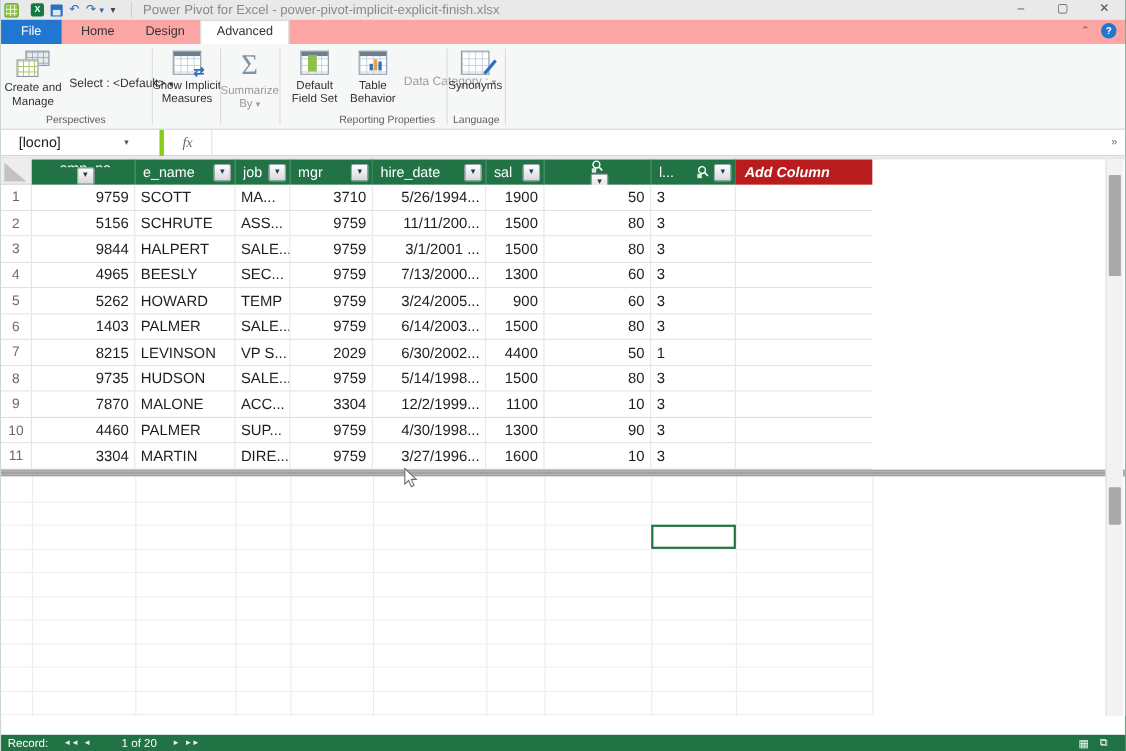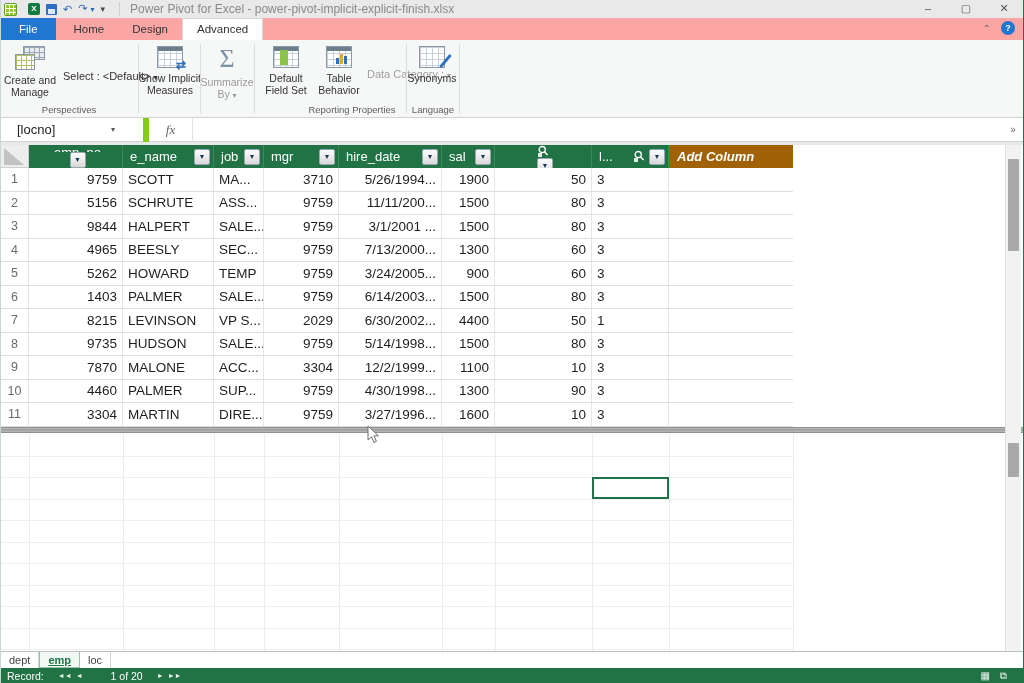--- a/index.html
+++ b/index.html
@@ -50,38 +50,38 @@
   .chartbars { position:absolute; right:4px; bottom:3px; display:flex; align-items:flex-end; gap:1px; }
   .chartbars i { display:block; width:3px; background:#e8a33d; }
   .chartbars i.b { background:#2d6fc0; }
   .pencil { position:absolute; right:-3px; bottom:-2px; width:3px; height:16px; background:#2d6fc0; transform:rotate(40deg); border-radius:1px; }
   .midctl { position:absolute; font-size:11px; color:#333; }
   .midctl.disabled { color:#a0a0a0; }
   .caret { font-size:8px; color:inherit; }
 
   
   .formulabar { position:absolute; top:118px; left:0; right:0; height:24px; background:#fff; border-bottom:1px solid #d4d4d4; display:flex; align-items:center; }
-  .namebox { width:148px; height:24px; display:flex; align-items:center; border-right:6px solid #84cc16; }
+  .namebox { width:148px; height:24px; display:flex; align-items:center; border-right:4px solid #84cc16; }
   .namebox .val { margin-left:16px; font-size:13px; color:#222; flex:1; }
   .namebox .nb-caret { font-size:8px; color:#555; margin-right:28px; }
   .fxzone { width:44px; text-align:center; font-size:13px; font-style:italic; font-family:"Liberation Serif", serif; color:#666; border-right:1px solid #e2e2e2; height:24px; line-height:24px; }
   .fml-input { flex:1; height:24px; }
   .fml-chev { width:20px; text-align:center; color:#666; font-size:10px; }
 
   
   .gridwrap { position:absolute; top:142px; left:0; right:0; height:509px; background:#fff; }
   .gridtopgap { position:absolute; top:0; left:0; right:0; height:3px; background:#e8e8e8; }
   .hrow { position:absolute; top:3px; left:0; height:23px; width:1024px; }
   .corner { position:absolute; left:0; top:0; width:28px; height:23px; background:#ededed; border-right:1px solid #cfcfcf; border-bottom:1px solid #cfcfcf; }
   .corner:after { content:""; position:absolute; left:3px; bottom:2px; width:0; height:0; border-bottom:17px solid #c2c2c2; border-right:20px solid transparent; }
   .hcell { position:absolute; top:0; height:23px; background:#217346; color:#fff; font-size:13px; display:flex; align-items:center; padding:0 3px 0 7px; border-right:1px solid #3a8a5c; }
   .hcell .lbl { flex:1; white-space:nowrap; overflow:hidden; }
   .ddbtn { width:16px; height:16px; background:linear-gradient(#fdfdfd,#d8d8d8); border:1px solid #9aa7b0; border-radius:2px; font-size:7px; color:#17375e; text-align:center; line-height:14px; flex:0 0 16px; }
   .lookup { width:13px; height:13px; margin-right:3px; flex:0 0 13px; }
-  .addcol { position:absolute; top:0; height:23px; background:#a16207; color:#fff; font-size:13px; font-style:italic; font-weight:bold; display:flex; align-items:center; padding-left:8px; }
+  .addcol { position:absolute; top:0; height:23px; background:#b91c1c; color:#fff; font-size:13px; font-style:italic; font-weight:bold; display:flex; align-items:center; padding-left:8px; }
   .drow { position:absolute; left:0; height:23.5px; width:792px; border-bottom:1px solid #dedede; background:#fff; }
   .rownum { position:absolute; left:0; top:0; bottom:0; width:28px; color:#6a6a6a; font-size:12.5px; display:flex; align-items:center; justify-content:center; border-right:1px solid #e3e3e3; }
   .dcell { position:absolute; top:0; bottom:0; font-size:13.5px; color:#1e1e1e; display:flex; align-items:center; padding:0 5px; border-right:1px solid #e6e6e6; white-space:nowrap; overflow:hidden; }
   .dcell.r { justify-content:flex-end; }
   .splitter { position:absolute; left:0; right:0; height:6px; background:linear-gradient(#bdbdbd,#9d9d9d 45%,#b9b9b9); border-top:1px solid #8f8f8f; border-bottom:1px solid #8f8f8f; }
   .mgrid { position:absolute; left:0; width:1005px; background:#fff; }
   .mvline { position:absolute; top:0; bottom:0; width:1px; background:#ececec; }
   .mhline { position:absolute; left:0; width:792px; height:1px; background:#efefef; }
   .selcell { position:absolute; border:2px solid #217346; background:#fff; }
   .vsb { position:absolute; right:2px; top:3px; bottom:0; width:16px; background:#f2f2f2; border-left:1px solid #e0e0e0; }
@@ -407,25 +407,20 @@
     <svg class="cursor" style="left:366px; top:283px;" width="14" height="20" viewBox="0 0 14 20">
       <path d="M1,1 L1,15 L4.5,11.8 L7,17.5 L9.4,16.4 L7,10.8 L11.5,10.8 Z" fill="#ffffff" stroke="#6e6e6e" stroke-width="1"></path>
     </svg>
 
     <div class="vsb">
       <div class="thumb" style="top:14px; height:92px;"></div>
       <div class="thumb" style="top:298px; height:34px;"></div>
     </div>
   </div>
 
-  <div class="sheettabs" id="sheet-tabs">
-      <div class="stab">dept</div>
-      <div class="stab active">emp</div>
-      <div class="stab">loc</div>
-    </div>
 
   <div class="statusbar">
     <span class="sb-label">Record:</span>
     <span class="navgrp">
       <span class="nav">◄◄</span>
       <span class="nav">◄</span>
     </span>
     <span class="sb-pos">1 of 20</span>
     <span class="navgrp">
       <span class="nav">►</span>

